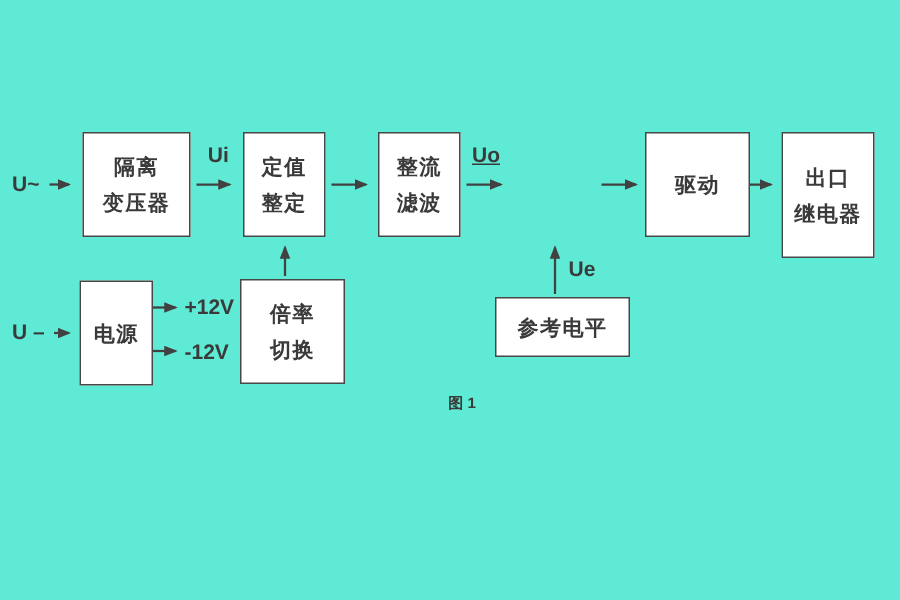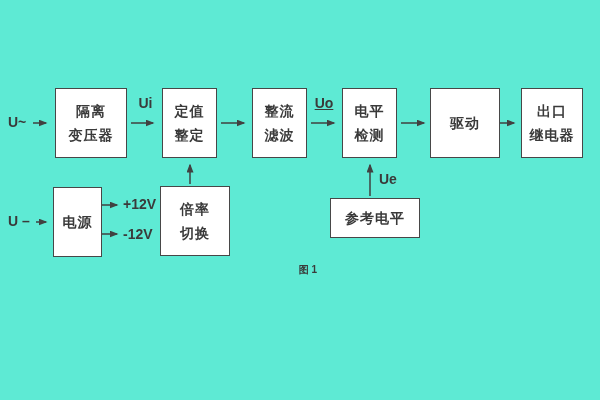--- a/index.html
+++ b/index.html
@@ -37,21 +37,21 @@
   }
   .lbl.center { text-align: center; }
   svg.wires { position: absolute; left: 0; top: 0; pointer-events: none; }
 
   
   #b-isolation   { left: 55px;  top: 88px;  width: 72px; height: 70px; }
   #b-setting     { left: 162px; top: 88px;  width: 55px; height: 70px; }
   #b-rectify     { left: 252px; top: 88px;  width: 55px; height: 70px; }
   #b-level       { left: 342px; top: 88px;  width: 55px; height: 70px; }
   #b-drive       { left: 430px; top: 88px;  width: 70px; height: 70px; }
-  #b-relay       { left: 521px; top: 88px;  width: 62px; height: 70px; }
+  #b-relay       { left: 521px; top: 88px;  width: 62px; height: 84px; }
   #b-power       { left: 53px;  top: 187px; width: 49px; height: 70px; }
   #b-rate        { left: 160px; top: 186px; width: 70px; height: 70px; }
   #b-reference   { left: 330px; top: 198px; width: 90px; height: 40px; }
 
   
   #l-uac   { left: 8px;   top: 115px; }
   #l-ui    { left: 131px; top: 96px;  width: 29px; }
   #l-uo    { left: 308px; top: 96px;  width: 32px; text-decoration: underline; }
   #l-udc   { left: 8px;   top: 214px; }
   #l-pos   { left: 123px; top: 197px; }
@@ -90,24 +90,20 @@
     <span>变压器</span>
   </div>
   <div class="block" id="b-setting">
     <span>定值</span>
     <span>整定</span>
   </div>
   <div class="block" id="b-rectify">
     <span>整流</span>
     <span>滤波</span>
   </div>
-  <div class="block" id="b-level">
-    <span>电平</span>
-    <span>检测</span>
-  </div>
   <div class="block" id="b-drive">
     <span>驱动</span>
   </div>
   <div class="block" id="b-relay">
     <span>出口</span>
     <span>继电器</span>
   </div>
 
   <div class="block" id="b-power">
     <span>电源</span>

